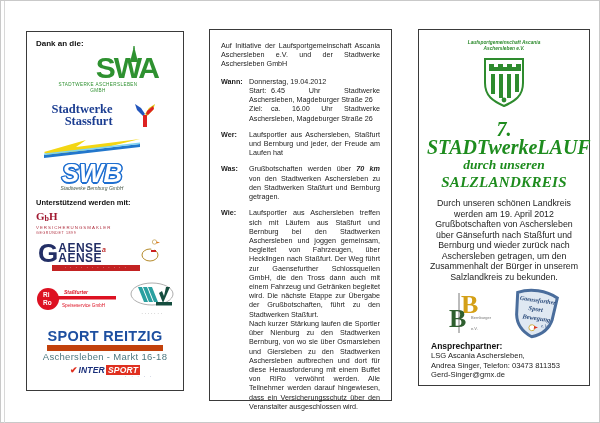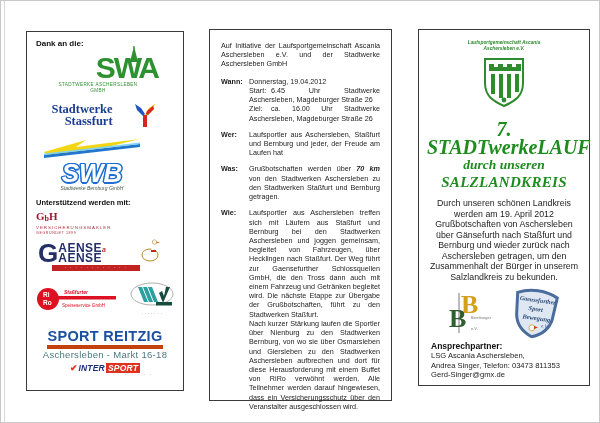--- a/index.html
+++ b/index.html
@@ -35,21 +35,21 @@
   .gaense-g{font-size:26px;line-height:20px;}
   .gaense-rest{padding-top:1px;}
   .gaense-r1{font-size:12px;letter-spacing:.5px;}
   .gaense-r1 .tm{font-size:7px;color:#c03030;font-style:italic;}
   .gaense-r2{font-size:12px;letter-spacing:.5px;}
   .gaense-banner{margin-top:2px;margin-left:14px;background:#c32222;color:#fff;font-size:4px;letter-spacing:1.5px;text-align:center;width:88px;line-height:6px;}
   .goose{position:absolute;right:6px;top:-4px;}
   .riro-row{margin-top:11px;display:flex;justify-content:space-between;align-items:center;}
   .riro-caption{font-size:3.6px;color:#333;text-align:center;letter-spacing:.5px;}
   .reitzig-block{margin-top:11px;text-align:center;}
-  .reitzig-name{color:#1d4fa0;font-weight:bold;font-size:14.5px;letter-spacing:.3px;border-bottom:4px solid #c2410c;display:inline-block;padding-bottom:1px;line-height:15px;}
+  .reitzig-name{color:#1d4fa0;font-weight:bold;font-size:14.5px;letter-spacing:.3px;border-bottom:6px solid #c2410c;display:inline-block;padding-bottom:1px;line-height:15px;}
   .reitzig-addr{color:#4d7880;font-size:9.5px;letter-spacing:.3px;}
   .intersport{margin-top:3px;display:flex;justify-content:center;align-items:center;gap:1px;}
   .is-mark{color:#e03020;font-weight:bold;font-size:9px;line-height:9px;}
   .is-inter{color:#1a2f7a;font-weight:bold;font-style:italic;font-size:8.5px;letter-spacing:.2px;}
   .is-sport{background:#e03020;color:#fff;font-weight:bold;font-style:italic;font-size:8.5px;padding:0 2px;letter-spacing:.2px;}
   .is-sub{font-size:3.5px;color:#1a2f7a;letter-spacing:2px;text-align:right;margin-top:0;}
 
   
   .mid-text{font-size:7.2px;line-height:1.28;color:#1c1c1c;text-align:justify;}
   .mid-intro{margin-bottom:8px;}

